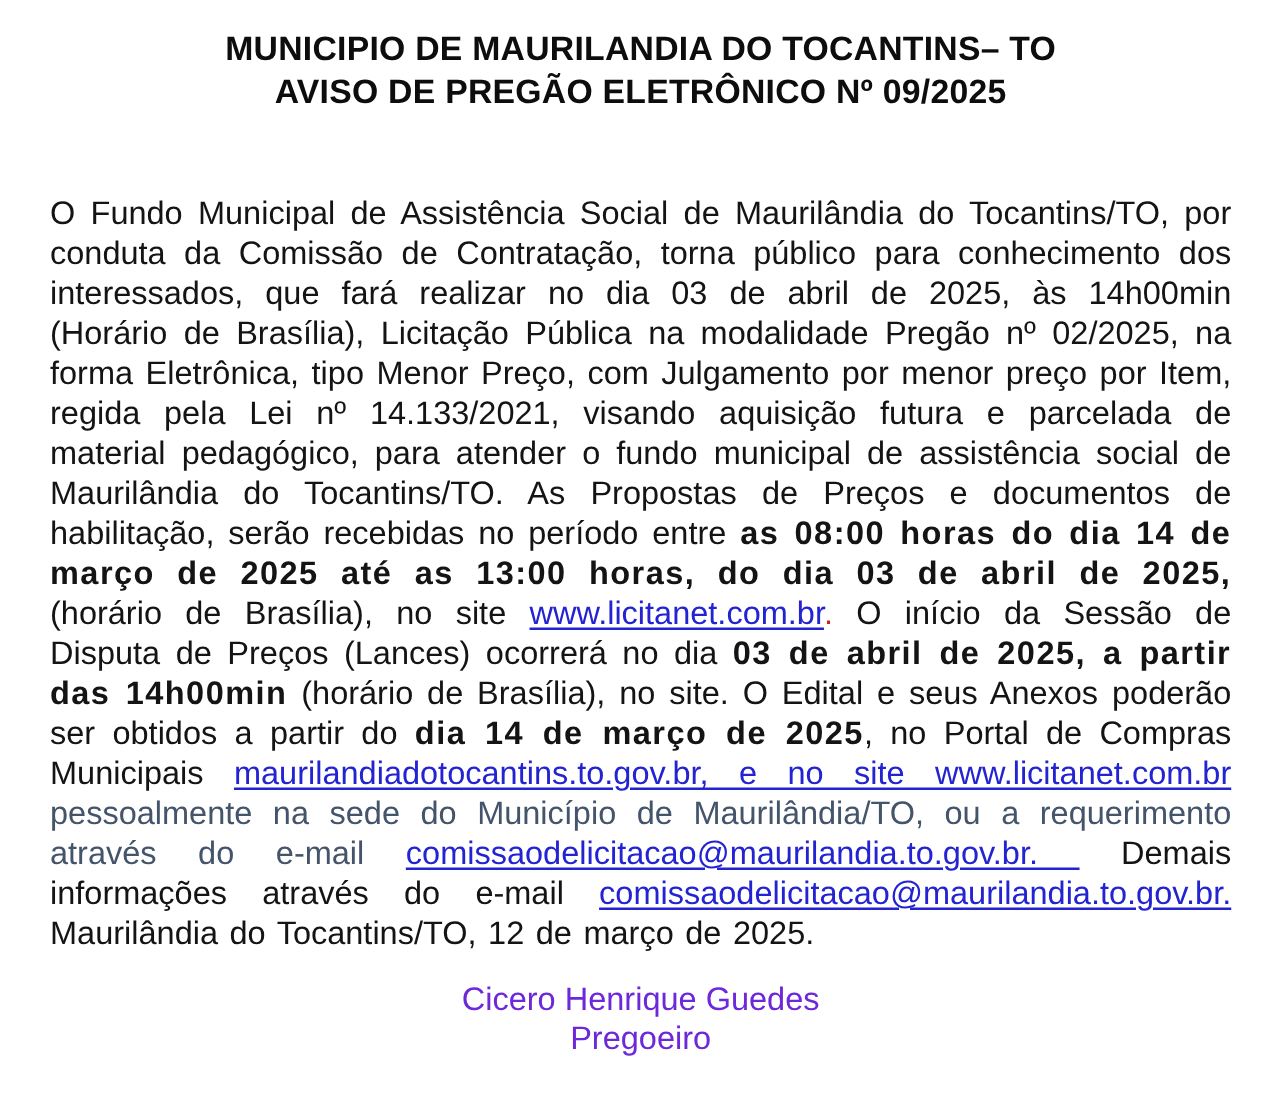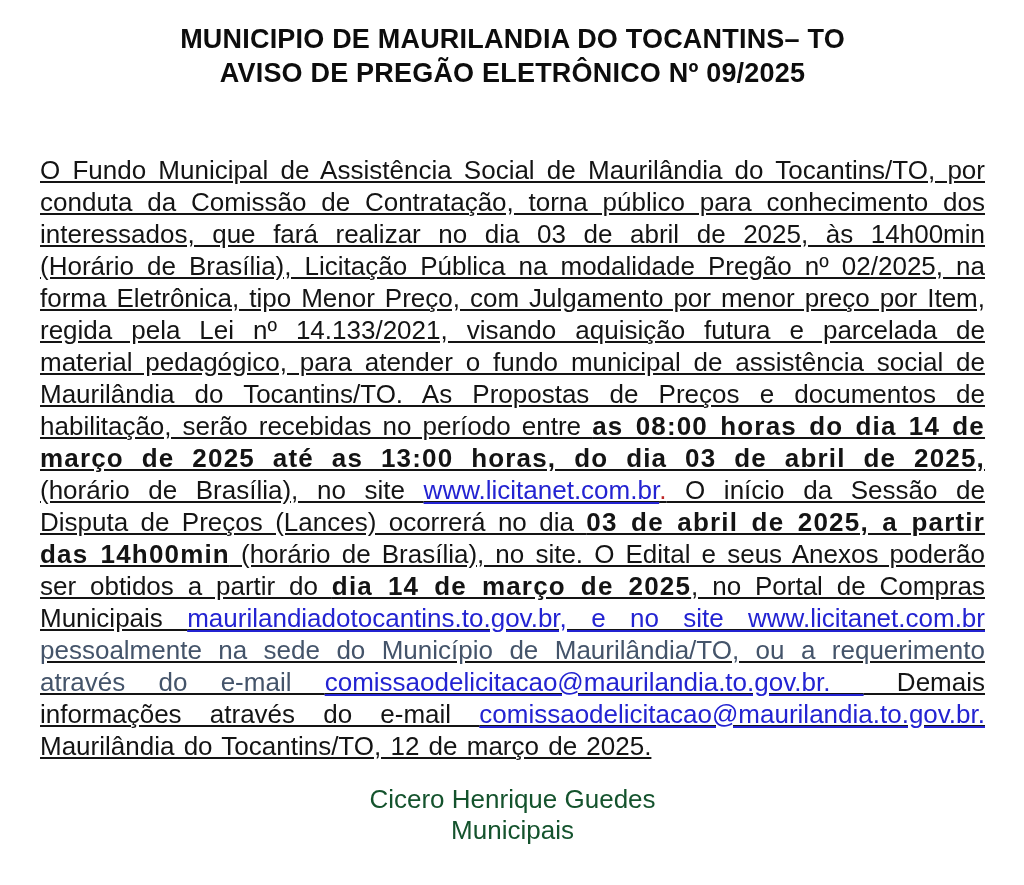--- a/index.html
+++ b/index.html
@@ -26,54 +26,53 @@
     letter-spacing: 0.2px;
     color: #0d0d0d;
   }
   .doc-body {
     margin-top: 64px;
     font-size: 26px;
     line-height: 32px;
     text-align: justify;
     word-spacing: 2px;
     color: #141414;
-    text-decoration: underline;
   }
   .run-normal { color: #141414; }
   .run-bold {
     font-weight: 700;
     letter-spacing: 0.045em;
   }
   .run-link {
     color: var(--link-color, #2323d2);
     text-decoration: underline;
     text-decoration-thickness: 2px;
     text-underline-offset: 3px;
     cursor: pointer;
   }
   .run-red { color: var(--red-color, #be2828); }
   .run-slate { color: var(--slate-color, #44546a); }
   .signature {
     margin-top: 22px;
     text-align: center;
     font-size: 26px;
     line-height: 31px;
-    color: #14532d;
+    color: #6d28d9;
   }
 </style>
 </head>
 <body>
 
 <div class="page">
 
   <header class="doc-header">
     <div>MUNICIPIO DE MAURILANDIA DO TOCANTINS– TO</div>
     <div>AVISO DE PREGÃO ELETRÔNICO Nº 09/2025</div>
   </header>
 
   <main class="doc-body" id="paragraph"><span class="run-normal">O Fundo Municipal de Assistência Social de Maurilândia do Tocantins/TO, por conduta da Comissão de Contratação, torna público para conhecimento dos interessados, que fará realizar no dia 03 de abril de 2025, às 14h00min (Horário de Brasília), Licitação Pública na modalidade Pregão nº 02/2025, na forma Eletrônica, tipo Menor Preço, com Julgamento por menor preço por Item, regida pela Lei nº 14.133/2021, visando aquisição futura e parcelada de material pedagógico, para atender o fundo municipal de assistência social de Maurilândia do Tocantins/TO. As Propostas de Preços e documentos de habilitação, serão recebidas no período entre </span><span class="run-bold">as 08:00 horas do dia 14 de março de 2025 até as 13:00 horas, do dia 03 de abril de 2025,</span><span class="run-normal"> (horário de Brasília), no site </span><a class="run-link">www.licitanet.com.br</a><span class="run-red">.</span><span class="run-normal"> O início da Sessão de Disputa de Preços (Lances) ocorrerá no dia </span><span class="run-bold">03 de abril de 2025, a partir das 14h00min</span><span class="run-normal"> (horário de Brasília), no site. O Edital e seus Anexos poderão ser obtidos a partir do </span><span class="run-bold">dia 14 de março de 2025</span><span class="run-normal">, no Portal de Compras Municipais </span><a class="run-link">maurilandiadotocantins.to.gov.br, e no site www.licitanet.com.br</a><span class="run-slate"> pessoalmente na sede do Município de Maurilândia/TO, ou a requerimento através do e-mail </span><a class="run-link">comissaodelicitacao@maurilandia.to.gov.br.&nbsp;</a><span class="run-normal"> Demais informações através do e-mail </span><a class="run-link">comissaodelicitacao@maurilandia.to.gov.br.</a><span class="run-normal"> Maurilândia do Tocantins/TO, 12 de março de 2025.</span></main>
 
   <footer class="signature">
     <div>Cicero Henrique Guedes</div>
-    <div>Municipais</div>
+    <div>Pregoeiro</div>
   </footer>
 
 </div>
 
 </body></html>

